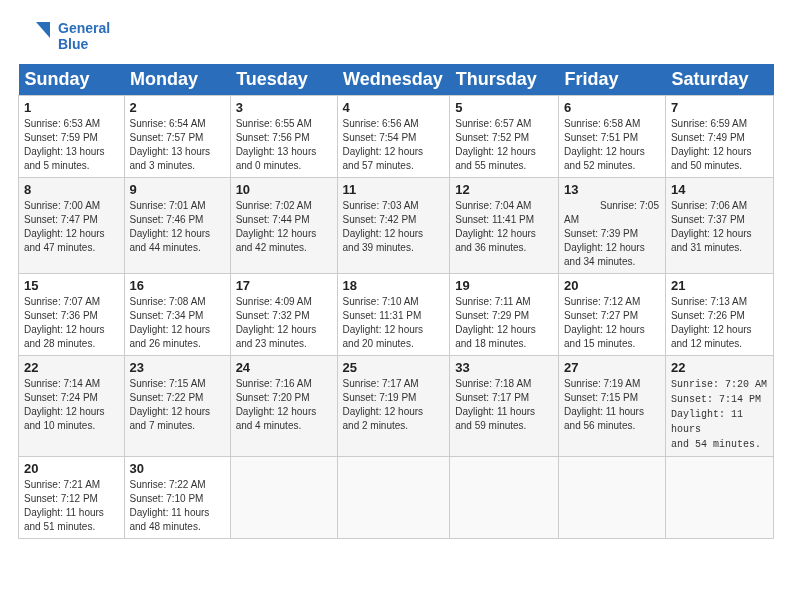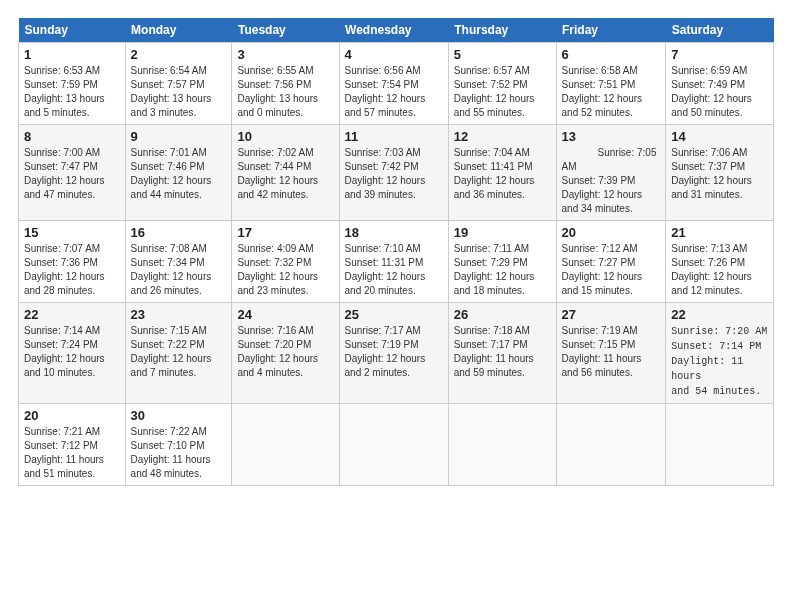--- a/index.html
+++ b/index.html
@@ -41,21 +41,21 @@
     table {
       width: 100%;
       border-collapse: collapse;
       font-size: 10.5px;
     }
     thead tr th {
       background: #2a6ebb;
       color: #fff;
       text-align: left;
       padding: 5px 6px;
-      font-size: 12px;
+      font-size: 18px;
       font-weight: bold;
     }
     tbody tr td {
       border: 1px solid #ccc;
       vertical-align: top;
       padding: 4px 5px;
       width: 113px;
       min-height: 70px;
       background: #fff;
     }
@@ -75,20 +75,36 @@
       line-height: 1.4;
     }
     .empty-cell {
       background: #f9f9f9 !important;
     }
   </style>
 </head>
 <body>
 
 <div class="page">
+  <div class="header">
+    <div class="logo">
+        <svg width="36" height="36" viewBox="0 0 36 36">
+          <rect x="0" y="0" width="36" height="36" fill="none"></rect>
+          <polygon points="18,4 32,4 32,20" fill="#2a6ebb"></polygon>
+        </svg>
+        <div>
+          <div style="font-size: 14px; font-weight: bold; color: rgb(42, 110, 187); line-height: 1.15;">General</div>
+          <div style="font-size: 14px; font-weight: bold; color: rgb(42, 110, 187); line-height: 1.15;">Blue</div>
+        </div>
+      </div>
+    <div class="title-block">
+      <div class="month-title"></div>
+      <div class="location"></div>
+    </div>
+  </div>
 
   <table>
     <thead>
       <tr>
       <th>Sunday</th>
           <th>Monday</th>
           <th>Tuesday</th>
           <th>Wednesday</th>
           <th>Thursday</th>
           <th>Friday</th>
@@ -196,21 +212,21 @@
 Daylight: 12 hours
 and 7 minutes.</span></td>
           <td><span class="day-num">24</span><span class="day-detail" style="white-space: pre-line;">Sunrise: 7:16 AM
 Sunset: 7:20 PM
 Daylight: 12 hours
 and 4 minutes.</span></td>
           <td><span class="day-num">25</span><span class="day-detail" style="white-space: pre-line;">Sunrise: 7:17 AM
 Sunset: 7:19 PM
 Daylight: 12 hours
 and 2 minutes.</span></td>
-          <td><span class="day-num">26</span><span class="day-detail" style="white-space: pre-line;">Sunrise: 7:18 AM
+          <td><span class="day-num">33</span><span class="day-detail" style="white-space: pre-line;">Sunrise: 7:18 AM
 Sunset: 7:17 PM
 Daylight: 11 hours
 and 59 minutes.</span></td>
           <td><span class="day-num">27</span><span class="day-detail" style="white-space: pre-line;">Sunrise: 7:19 AM
 Sunset: 7:15 PM
 Daylight: 11 hours
 and 56 minutes.</span></td>
           <td><span class="day-num">22</span><span class="day-detail" style="white-space: pre-line; font-family: Liberation Mono, monospace;">Sunrise: 7:20 AM
 Sunset: 7:14 PM
 Daylight: 11 hours

